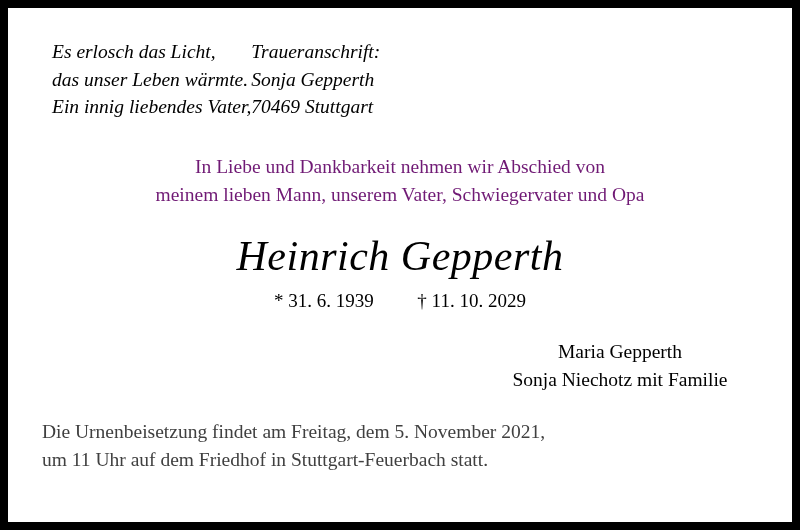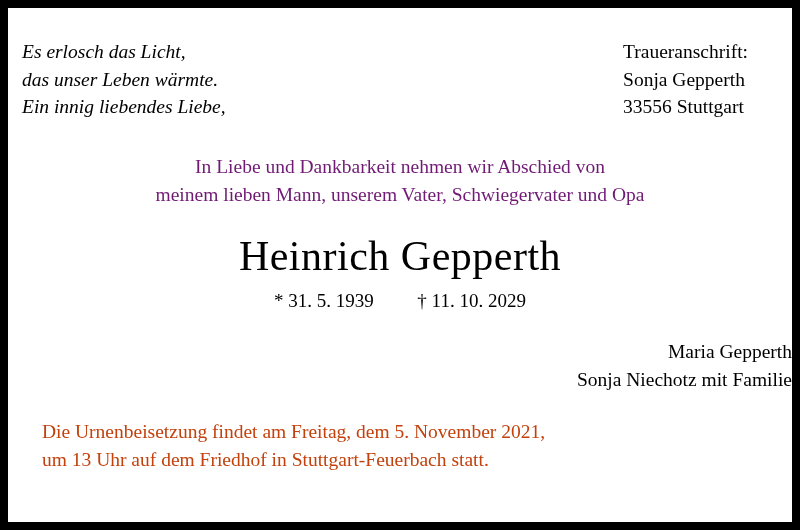--- a/index.html
+++ b/index.html
@@ -25,134 +25,134 @@
   .inner {
     position: relative;
     width: 100%;
     height: 100%;
     padding: 0;
   }
 
   
   .top-row {
     display: flex;
-    justify-content: space-between;
-    padding: 30px 34px 0 14px;
+    padding: 30px 34px 0 44px;
     box-sizing: border-box;
   }
   .verse {
     font-style: italic;
     font-size: 19.5px;
     line-height: 1.42;
     color: #000;
     white-space: nowrap;
   }
   .verse div { white-space: nowrap; }
 
   .address {
     text-align: left;
     font-size: 19.5px;
     line-height: 1.42;
     color: #000;
     margin-right: 10px;
   }
-  .address div { white-space: nowrap; }
+  .address div { white-space: nowrap; font-style: italic; }
 
   
   .intro {
     text-align: center;
     font-size: 19.5px;
     line-height: 1.45;
     margin-top: 32px;
     color: #701a75;
   }
   .intro div { white-space: nowrap; }
 
   
   .name {
     text-align: center;
     font-size: 42px;
     letter-spacing: 0.5px;
     margin-top: 22px;
     color: #000;
     white-space: nowrap;
+    font-style: italic;
   }
 
   
   .dates {
     text-align: center;
     font-size: 19px;
     margin-top: 10px;
     color: #000;
     white-space: nowrap;
   }
   .dates .sep {
     display: inline-block;
     width: 34px;
   }
 
   
   .survivors {
-    text-align: right;
+    text-align: center;
     font-size: 19.5px;
     line-height: 1.45;
     margin-top: 26px;
     padding-left: 440px;
     color: #000;
   }
   .survivors div { white-space: nowrap; }
 
   
   .closing {
     text-align: left;
     font-size: 19.5px;
     line-height: 1.45;
     margin-top: 24px;
     padding-left: 34px;
-    color: #c2410c;
+    color: #404040;
   }
   .closing div { white-space: nowrap; }
 </style>
 </head>
 <body>
 
 <div class="obituary">
   <div class="inner">
 
     <div class="top-row">
       <div class="verse">
         <div>Es erlosch das Licht,</div>
         <div>das unser Leben wärmte.</div>
-        <div>Ein innig liebendes Liebe,</div>
+        <div>Ein innig liebendes Vater,</div>
       </div>
 
       <div class="address">
         <div>Traueranschrift:</div>
         <div>Sonja Gepperth</div>
-        <div>33556 Stuttgart</div>
+        <div>70469 Stuttgart</div>
       </div>
     </div>
 
     <div class="intro">
       <div>In Liebe und Dankbarkeit nehmen wir Abschied von</div>
       <div>meinem lieben Mann, unserem Vater, Schwiegervater und Opa</div>
     </div>
 
     <div class="name">Heinrich Gepperth</div>
 
     <div class="dates">
-      <span>* 31. 5. 1939</span>
+      <span>* 31. 6. 1939</span>
       <span class="sep"></span>
       <span>† 11. 10. 2029</span>
     </div>
 
     <div class="survivors">
       <div>Maria Gepperth</div>
       <div>Sonja Niechotz mit Familie</div>
     </div>
 
     <div class="closing">
       <div>Die Urnenbeisetzung findet am Freitag, dem 5. November 2021,</div>
-      <div>um 13 Uhr auf dem Friedhof in Stuttgart-Feuerbach statt.</div>
+      <div>um 11 Uhr auf dem Friedhof in Stuttgart-Feuerbach statt.</div>
     </div>
 
   </div>
 </div>
 
 </body></html>

